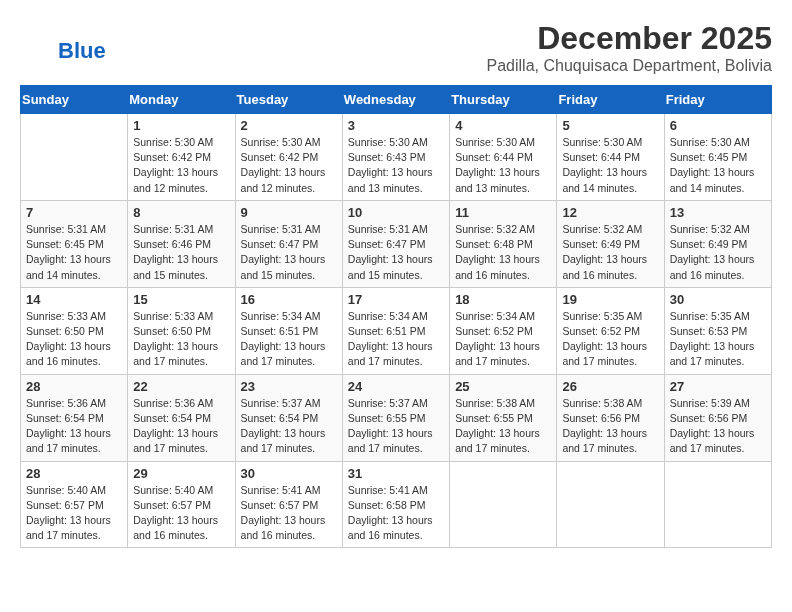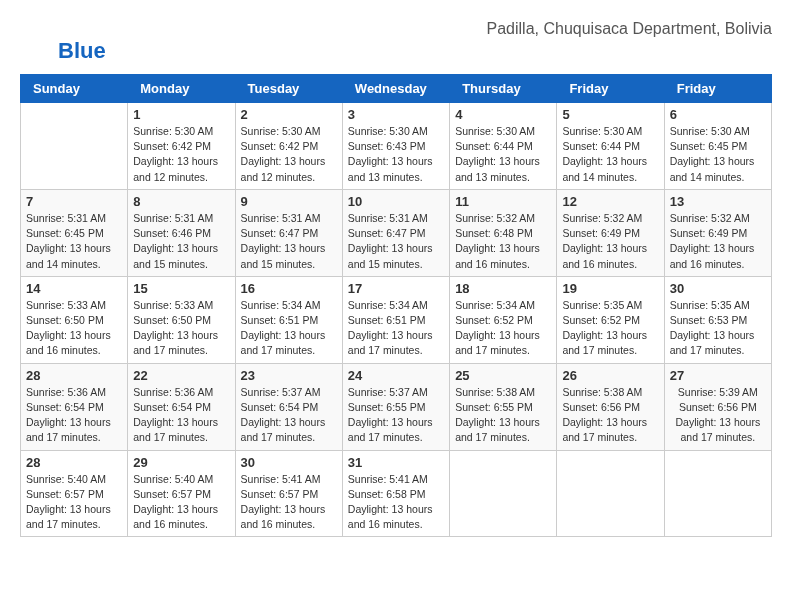--- a/index.html
+++ b/index.html
@@ -33,21 +33,21 @@
       color: #555;
     }
     .calendar {
       width: 100%;
       border-collapse: collapse;
       font-size: 11px;
     }
     .calendar thead tr th {
       background-color: #1565c0;
       color: #fff;
-      padding: 6px 12px;
+      padding: 6px 1px;
       text-align: left;
       font-size: 13px;
       font-weight: bold;
       border: 1px solid #1565c0;
     }
     .calendar tbody tr td {
       border: 1px solid #ccc;
       padding: 4px 5px;
       vertical-align: top;
       width: calc(100% / 7);
@@ -72,20 +72,21 @@
     .empty-cell { background: #fff !important; }
   </style>
 </head>
 <body>
 
 <div class="header">
   <div class="logo">
     <span style="font-size:22px;font-weight:bold;color:#1565c0;margin-left:38px;margin-top:18px;">Blue</span>
   </div>
   <div class="title-block">
+    <div class="main-title">December 2025</div>
     <div class="subtitle">Padilla, Chuquisaca Department, Bolivia</div>
   </div>
 </div>
 
 <table class="calendar">
   <thead>
     <tr>
     <th>Sunday</th>
         <th>Monday</th>
         <th>Tuesday</th>
@@ -281,21 +282,21 @@
         </td>
         <td>
           <span class="day-num">26</span>
           <div class="day-info" style="white-space: pre-line;">Sunrise: 5:38 AM
 Sunset: 6:56 PM
 Daylight: 13 hours
 and 17 minutes.</div>
         </td>
         <td>
           <span class="day-num">27</span>
-          <div class="day-info" style="white-space: pre-line; text-align: center;">Sunrise: 5:39 AM
+          <div class="day-info" style="white-space: pre-line;">Sunrise: 5:39 AM
 Sunset: 6:56 PM
 Daylight: 13 hours
 and 17 minutes.</div>
         </td>
       </tr>
       <tr>
         <td>
           <span class="day-num">28</span>
           <div class="day-info" style="white-space: pre-line;">Sunrise: 5:40 AM
 Sunset: 6:57 PM

